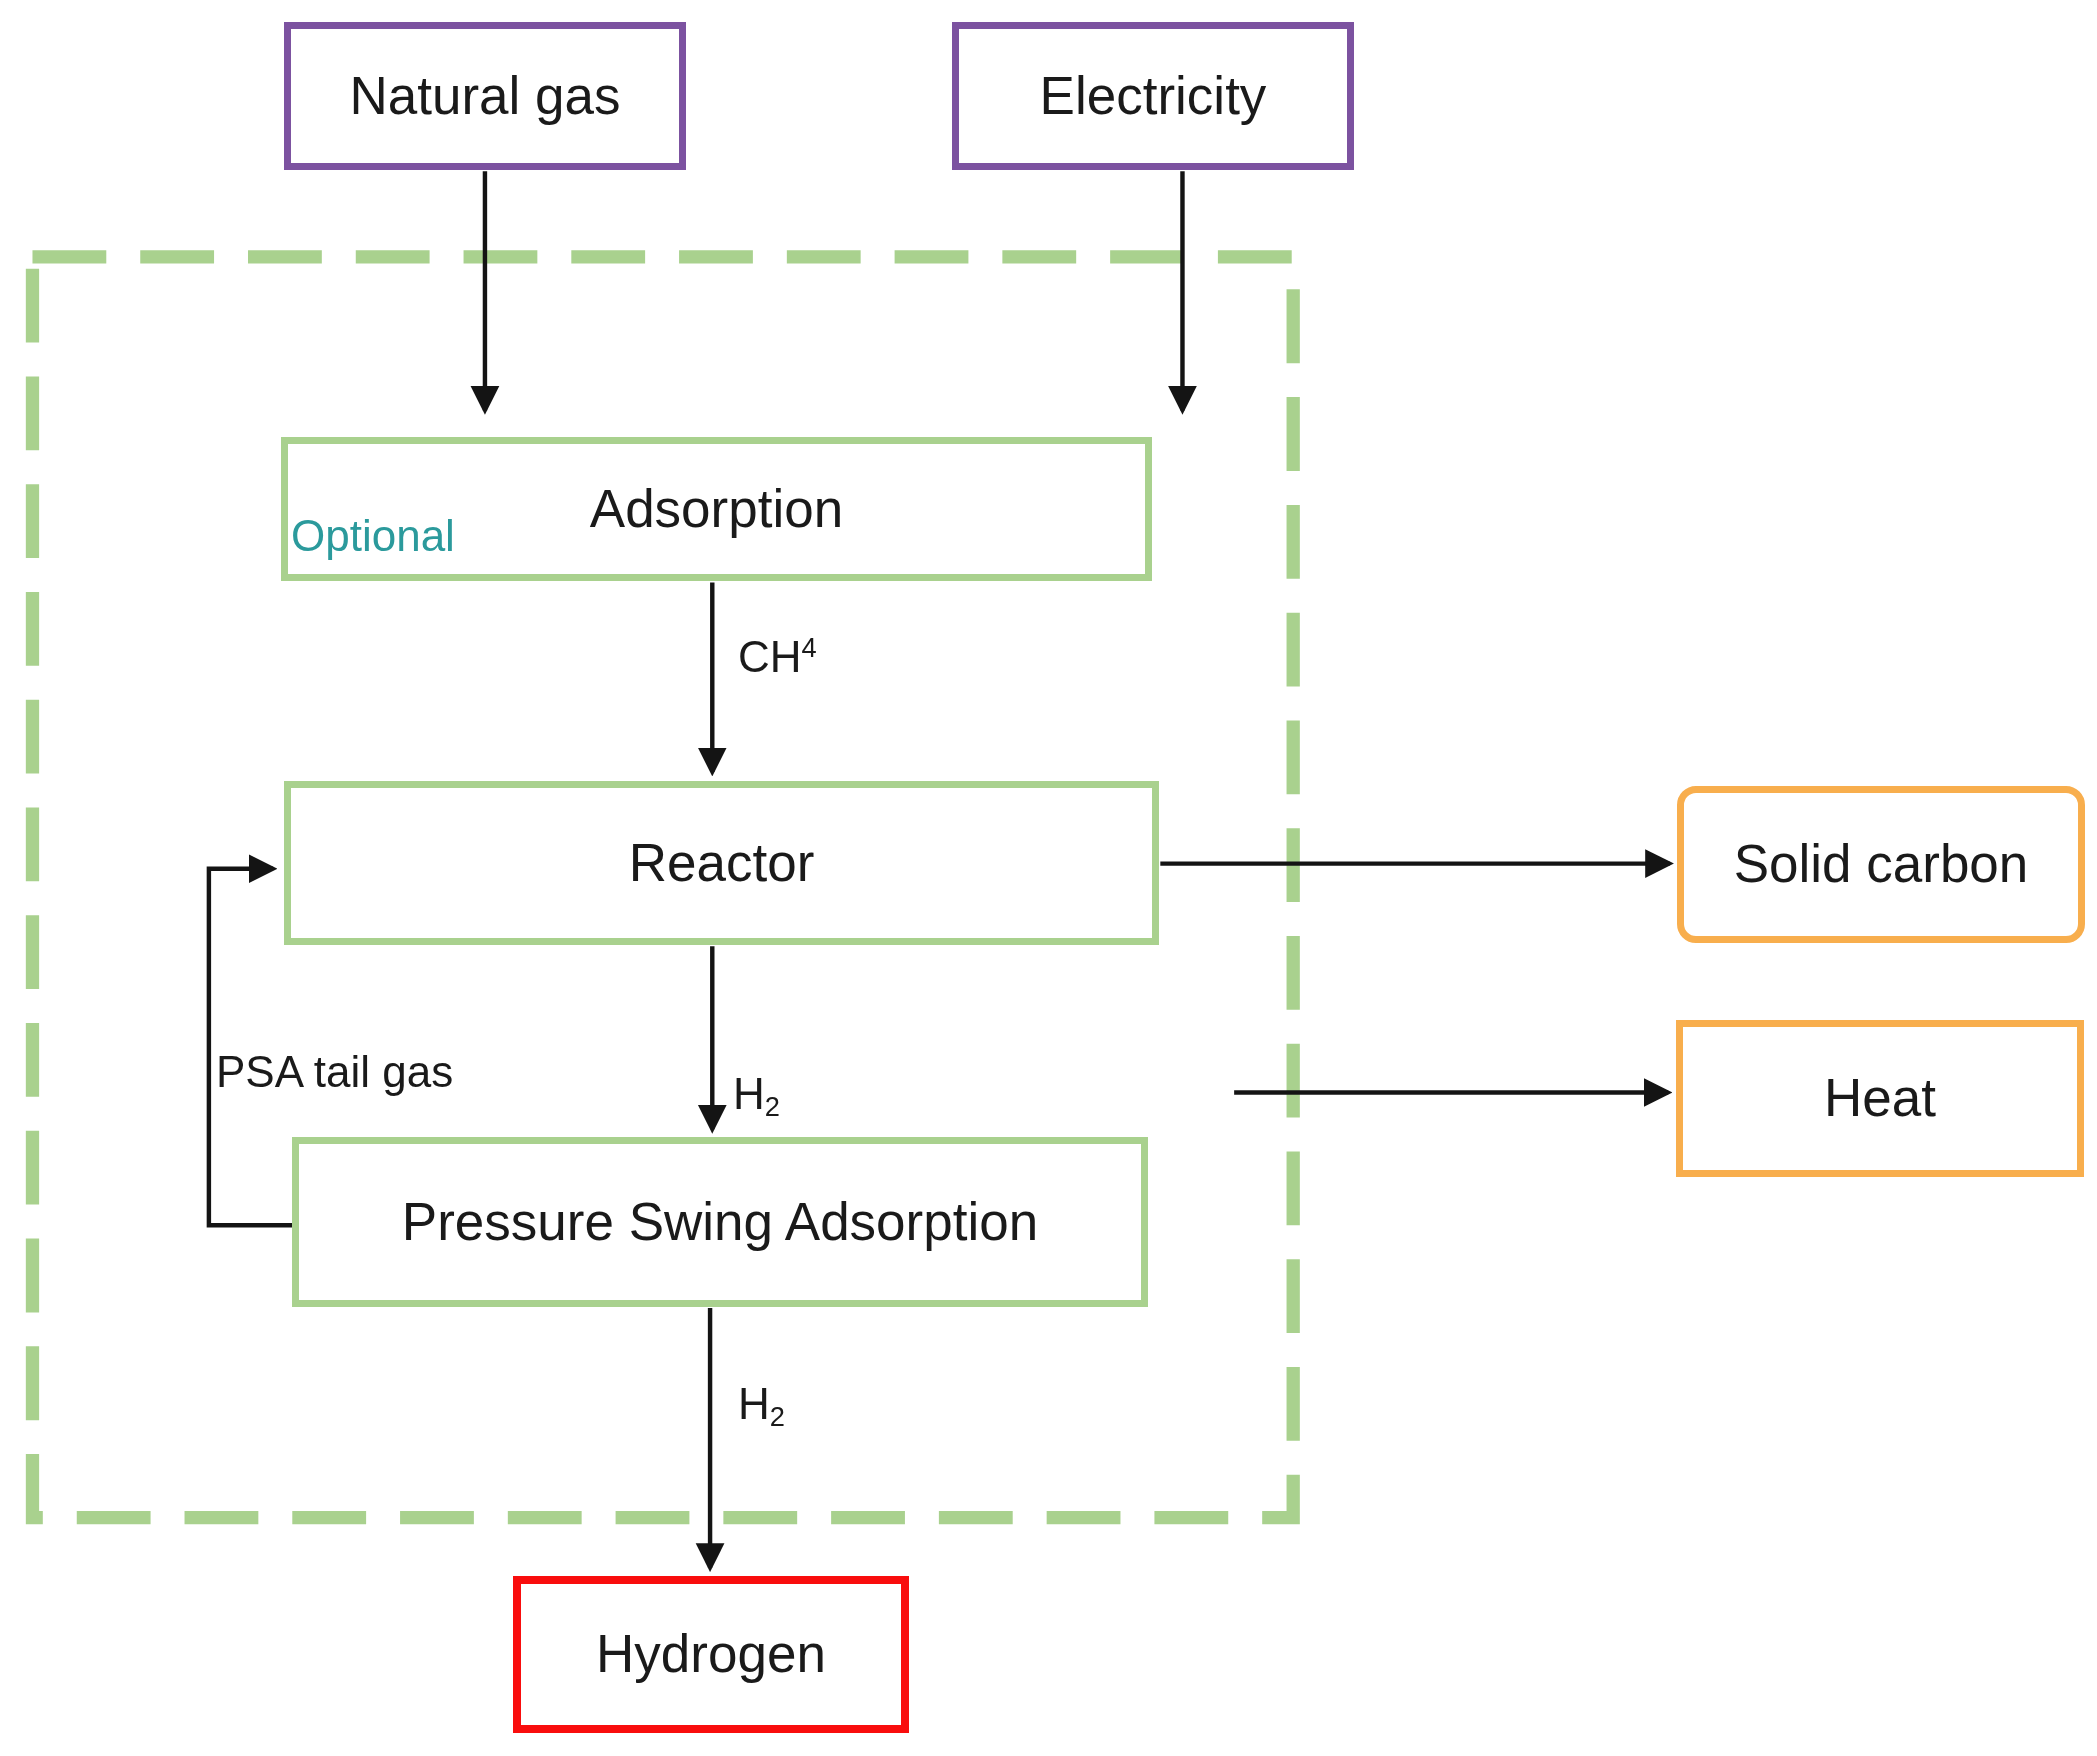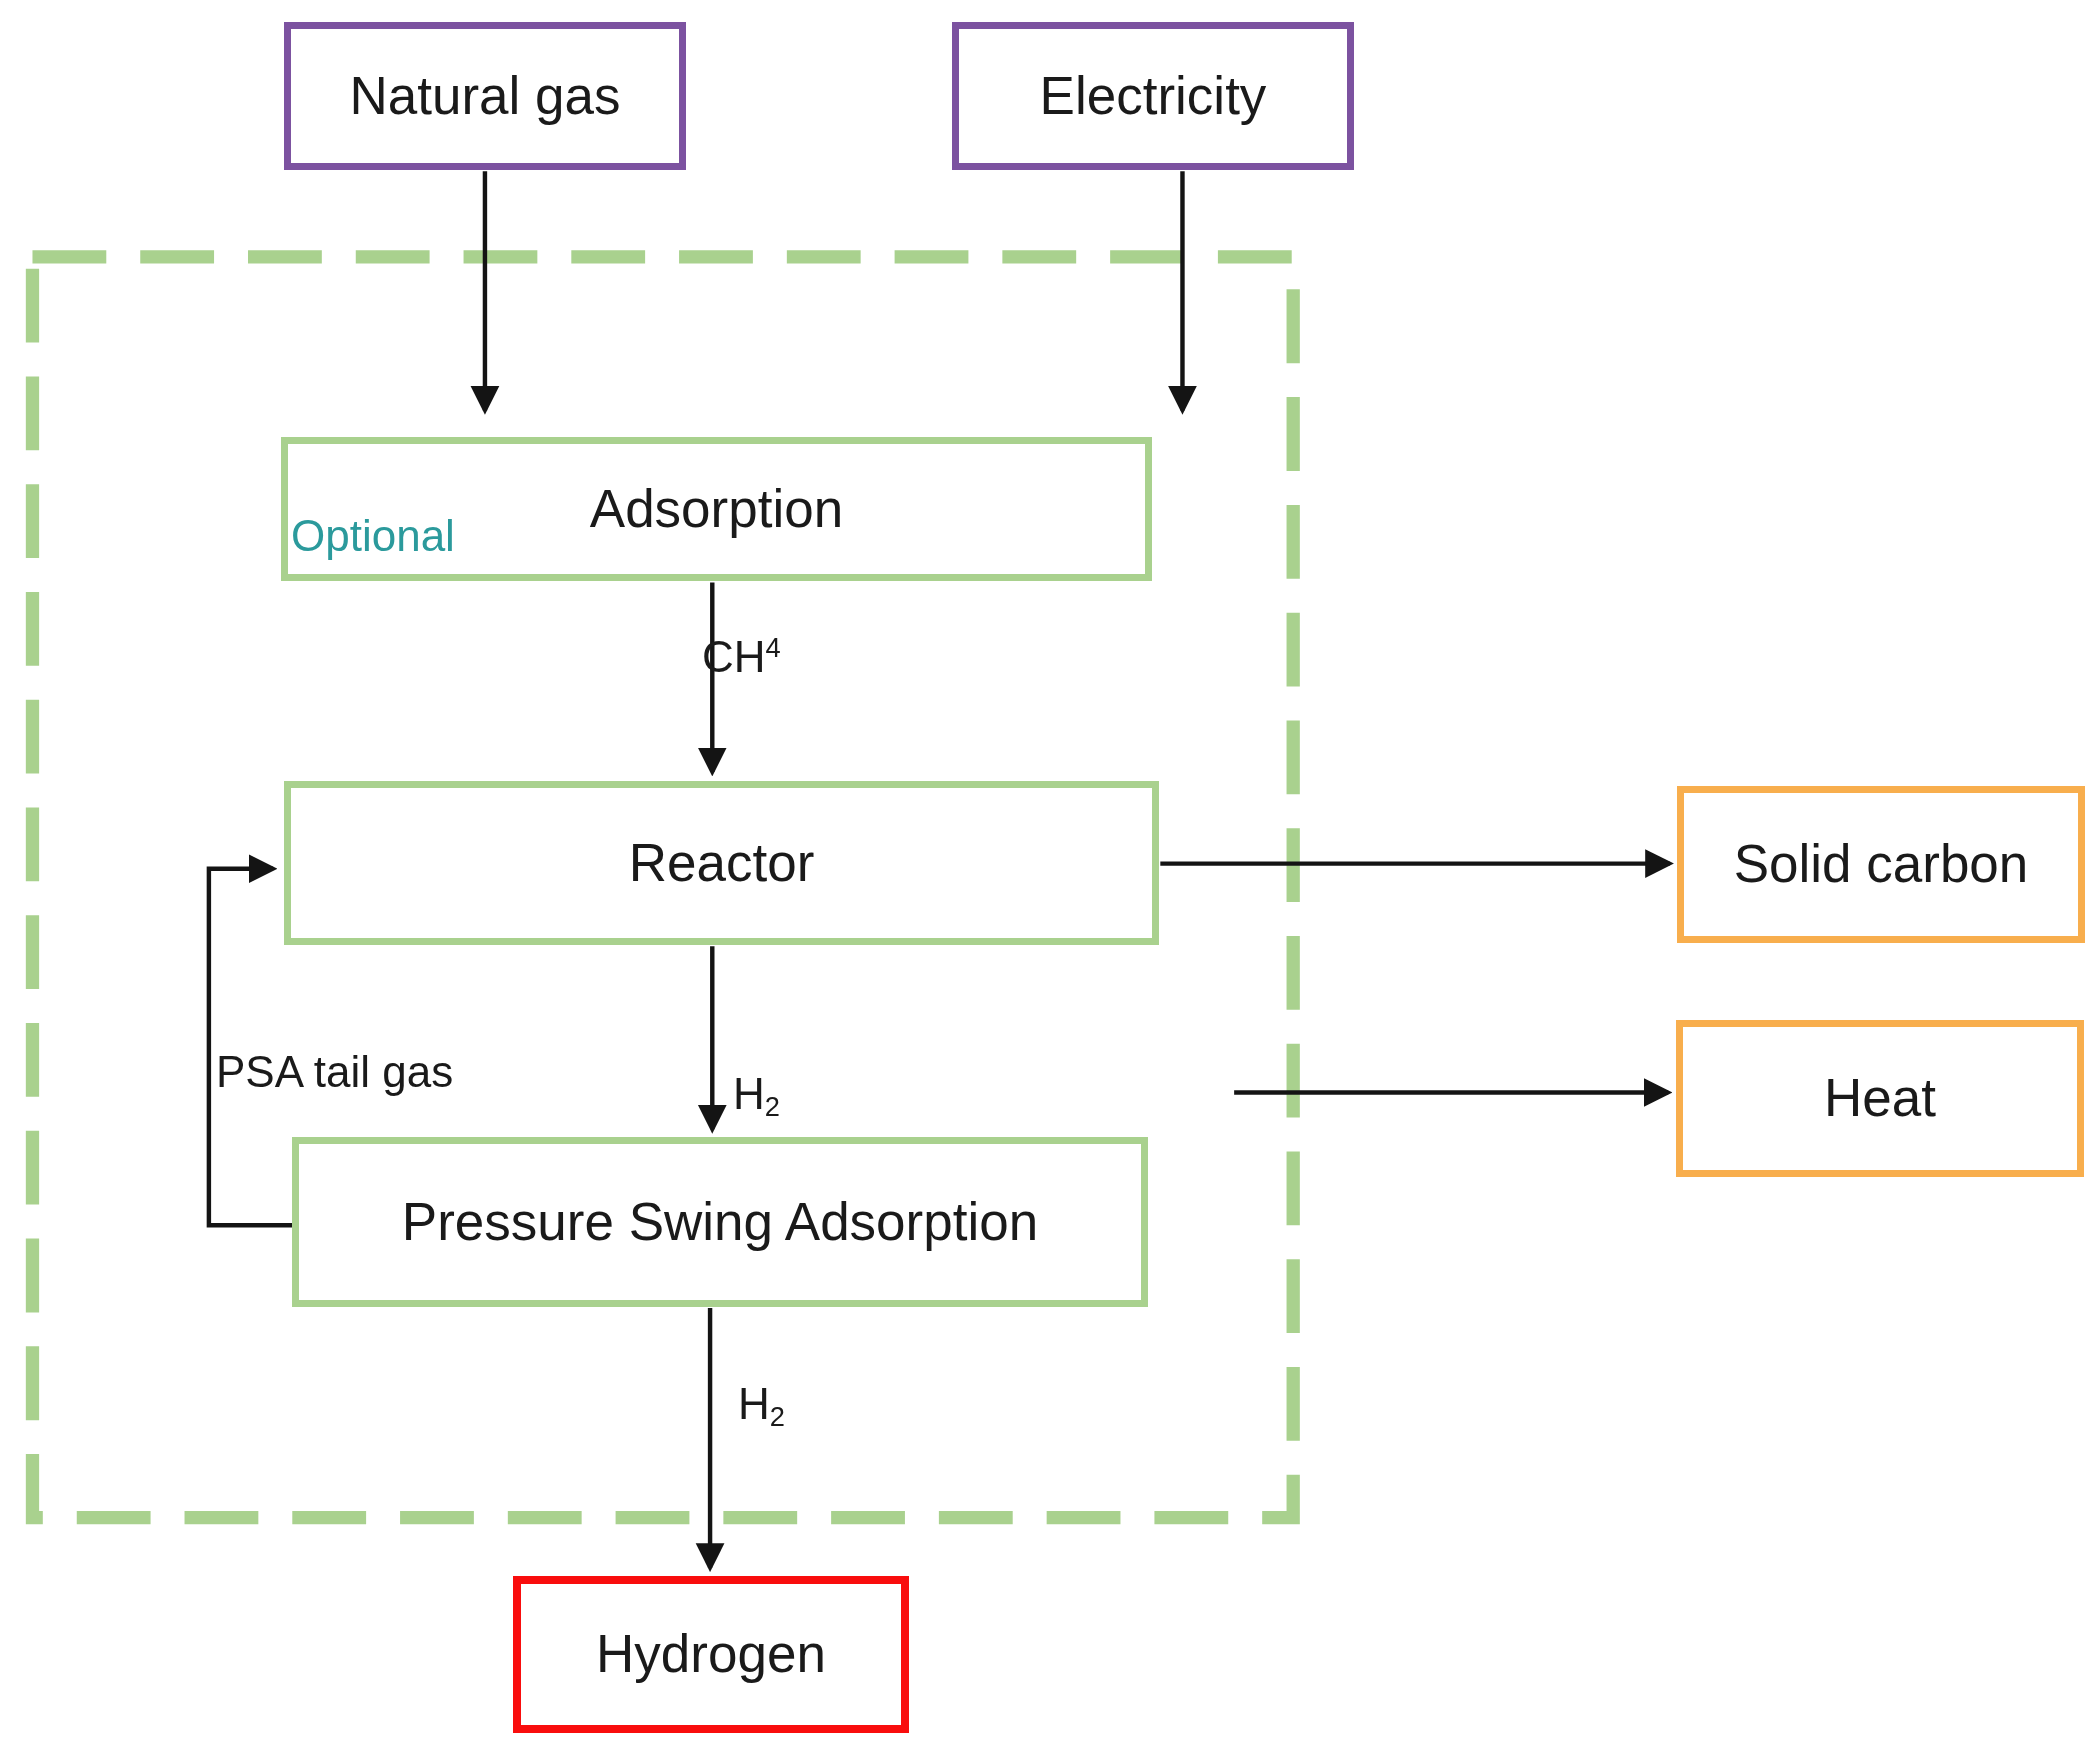--- a/index.html
+++ b/index.html
@@ -57,39 +57,39 @@
   .box.input{ border:7.4px solid var(--input-border); }
   .box.process{ border:7.4px solid var(--process-border); }
   .box.output{ border:7.4px solid var(--output-border); }
   .box.product{ border:8px solid var(--product-border); }
 
   #natural-gas { left:284px;  top:22px;   width:402px;  height:148px; }
   #electricity { left:952px; top:22px;   width:402px;  height:148px; }
   #treatment   { left:281px;  top:437px;  width:871px; height:144px; }
   #reactor     { left:284px;  top:781px; width:875px; height:164px; }
   #psa         { left:292px;  top:1137px; width:856px; height:170px; }
-  #solid-carbon{ left:1677px; top:786px; width:408px;  height:157px; }
+  #solid-carbon{ left:1677px; top:786px; width:408px;  height:157px;border-radius:19px; }
   #heat        { left:1676px; top:1020px; width:408px;  height:157px; }
   #hydrogen    { left:513px;  top:1576px; width:396px;  height:157px;align-items:center; }
 
   .optional-tag{
     position:absolute;
     left:3px;
     bottom:13.3px;
     font-size:44px;
     color:var(--optional-text);
   }
   .edge-label{
     position:absolute;
     z-index:3;
     font-size:44px;
     color:var(--text);
     white-space:nowrap;
   }
-  #lbl-ch4      { left:702px;  top:632px;  }
+  #lbl-ch4      { left:738px;  top:632px;  }
   #lbl-h2a      { left:733px;  top:1069px; }
   #lbl-h2b      { left:738px; top:1379px; }
   #lbl-tailgas  { left:216px;  top:1047px; }
   .edge-label sup{ font-size:0.62em; vertical-align:0.55em; }
   .edge-label sub{ font-size:0.62em; vertical-align:-0.25em; }
 </style>
 </head>
 <body>
 
 <div class="canvas">

